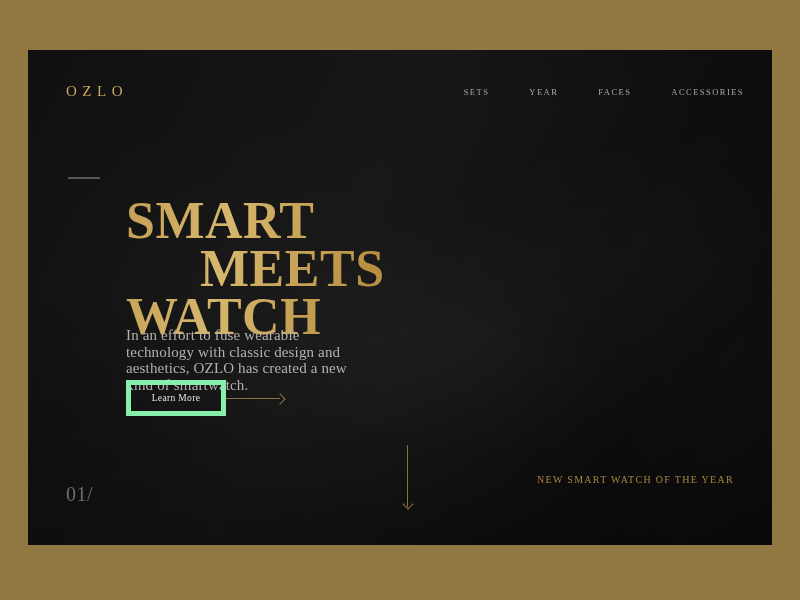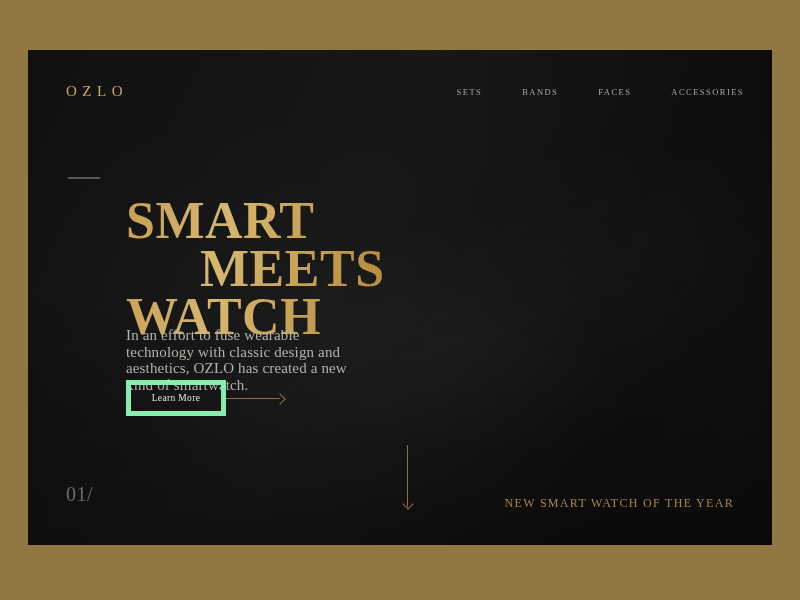--- a/index.html
+++ b/index.html
@@ -202,44 +202,44 @@
     position: absolute;
     left: 38px;
     top: 433px;
     color: #6d6d6d;
     font-size: 20px;
     letter-spacing: 0.5px;
   }
   .tagline {
     position: absolute;
     right: 38px;
-    top: 446px;
+    top: 424px;
     color: #a9863f;
-    font-size: 12px;
+    font-size: 10px;
     letter-spacing: 1.3px;
     white-space: nowrap;
   }
 </style>
 </head>
 <body>
 
 <div id="stage">
 
   <div class="hero">
 
     <div class="hero-texture"></div>
     <div class="hero-vignette"></div>
 
     <div class="header">
 
       <div class="logo">OZLO</div>
 
       <nav class="nav">
         <span class="nav-item">SETS</span>
-        <span class="nav-item">BANDS</span>
+        <span class="nav-item">YEAR</span>
         <span class="nav-item">FACES</span>
         <span class="nav-item">ACCESSORIES</span>
       </nav>
 
     </div>
 
     <div class="headline-rule"></div>
 
     <h1 class="headline">
       <span class="l1">SMART</span>

